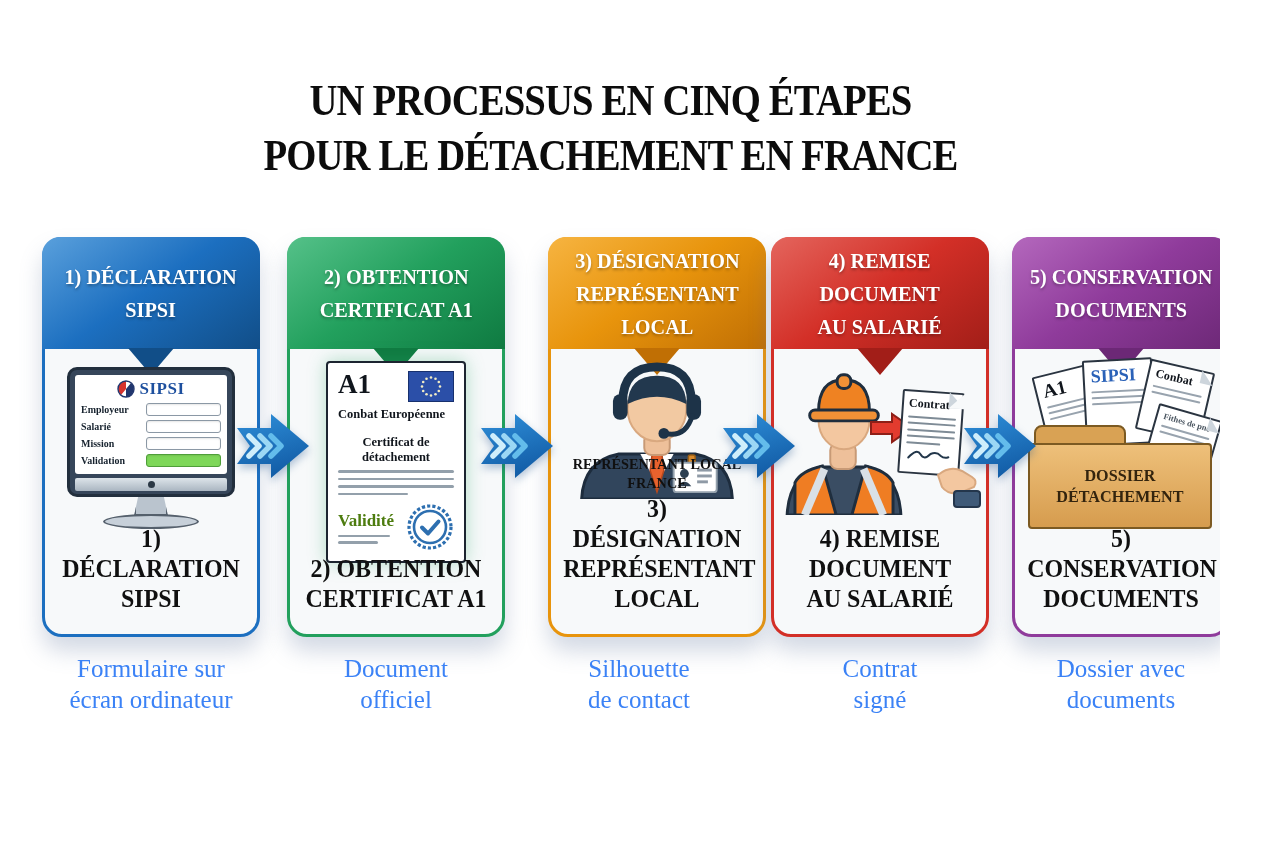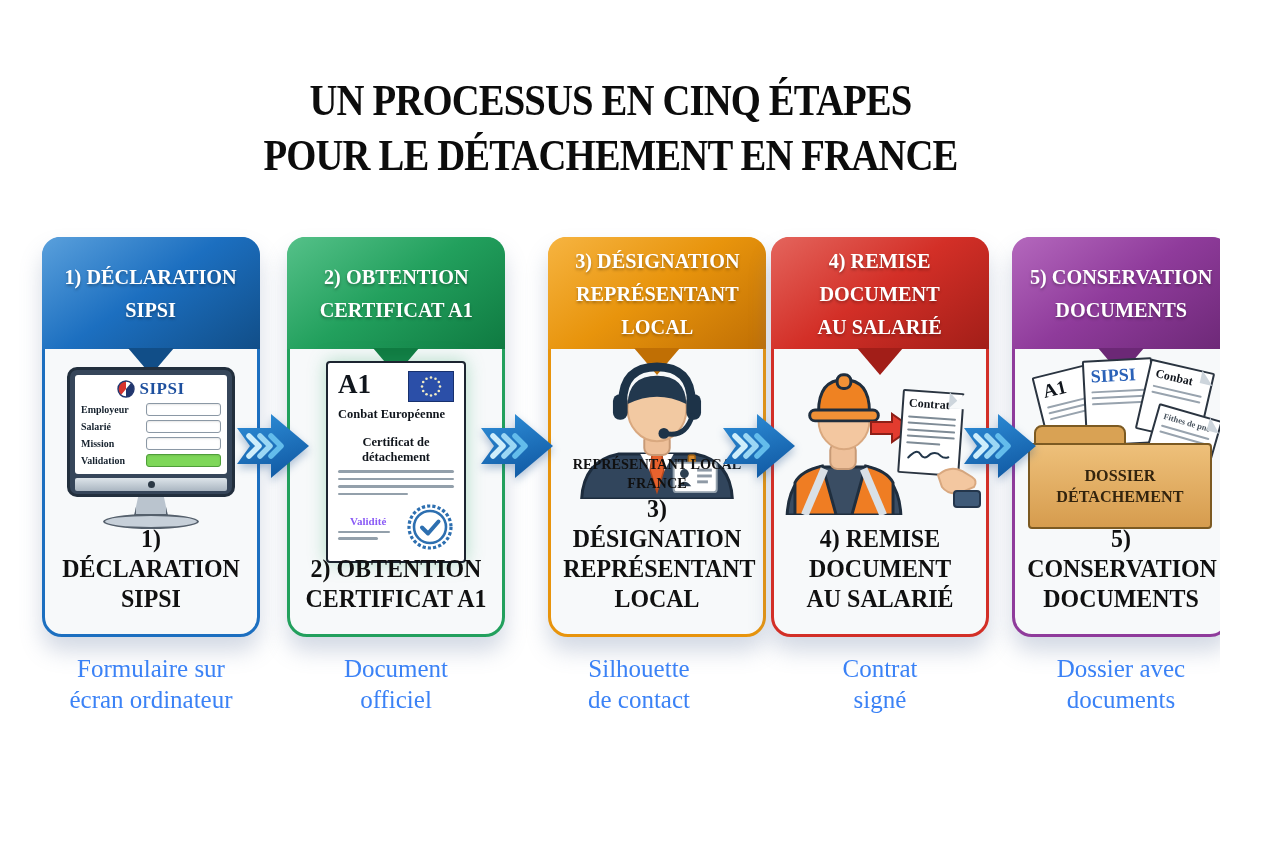--- a/index.html
+++ b/index.html
@@ -73,21 +73,21 @@
         background:#fff;border:2.5px solid #1c2430;border-radius:4px;padding:8px 10px 10px;
         box-sizing:border-box;box-shadow:0 0 18px rgba(45,170,105,.35);}
   .a1-top{display:flex;justify-content:space-between;align-items:flex-start;}
   .a1-code{font-size:27px;font-weight:800;color:#10151c;line-height:1;}
   .a1-org{font-size:12.5px;font-weight:bold;margin-top:5px;color:#10151c;}
   .a1-title{font-size:12.5px;font-weight:bold;text-align:center;margin-top:13px;line-height:1.2;
         white-space:pre-line;color:#10151c;}
   .ln{background:#93a0ab;height:2.5px;border-radius:2px;margin-top:5px;}
   .ln.w60{width:60%;}
   .a1-bottom{display:flex;justify-content:space-between;align-items:center;margin-top:8px;}
-  .a1-validity{font-size:11px;font-weight:bold;color:#8b5cf6;margin-left:12px;}
+  .a1-validity{font-size:17px;font-weight:bold;color:#4d7c0f;}
   .a1-vlines .ln{margin-top:4px;}
 
   
   .rep-svg{position:absolute;left:50%;top:8px;transform:translateX(-50%);}
   .rep-caption{flex:0 0 auto;text-align:center;padding-bottom:2px;}
   .rep-caption span{display:block;font-size:15px;line-height:1.25;font-weight:bold;color:#101010;
         white-space:pre-line;transform:scaleX(.95);}
 
   
   .worker-svg{position:absolute;left:6px;top:14px;}

